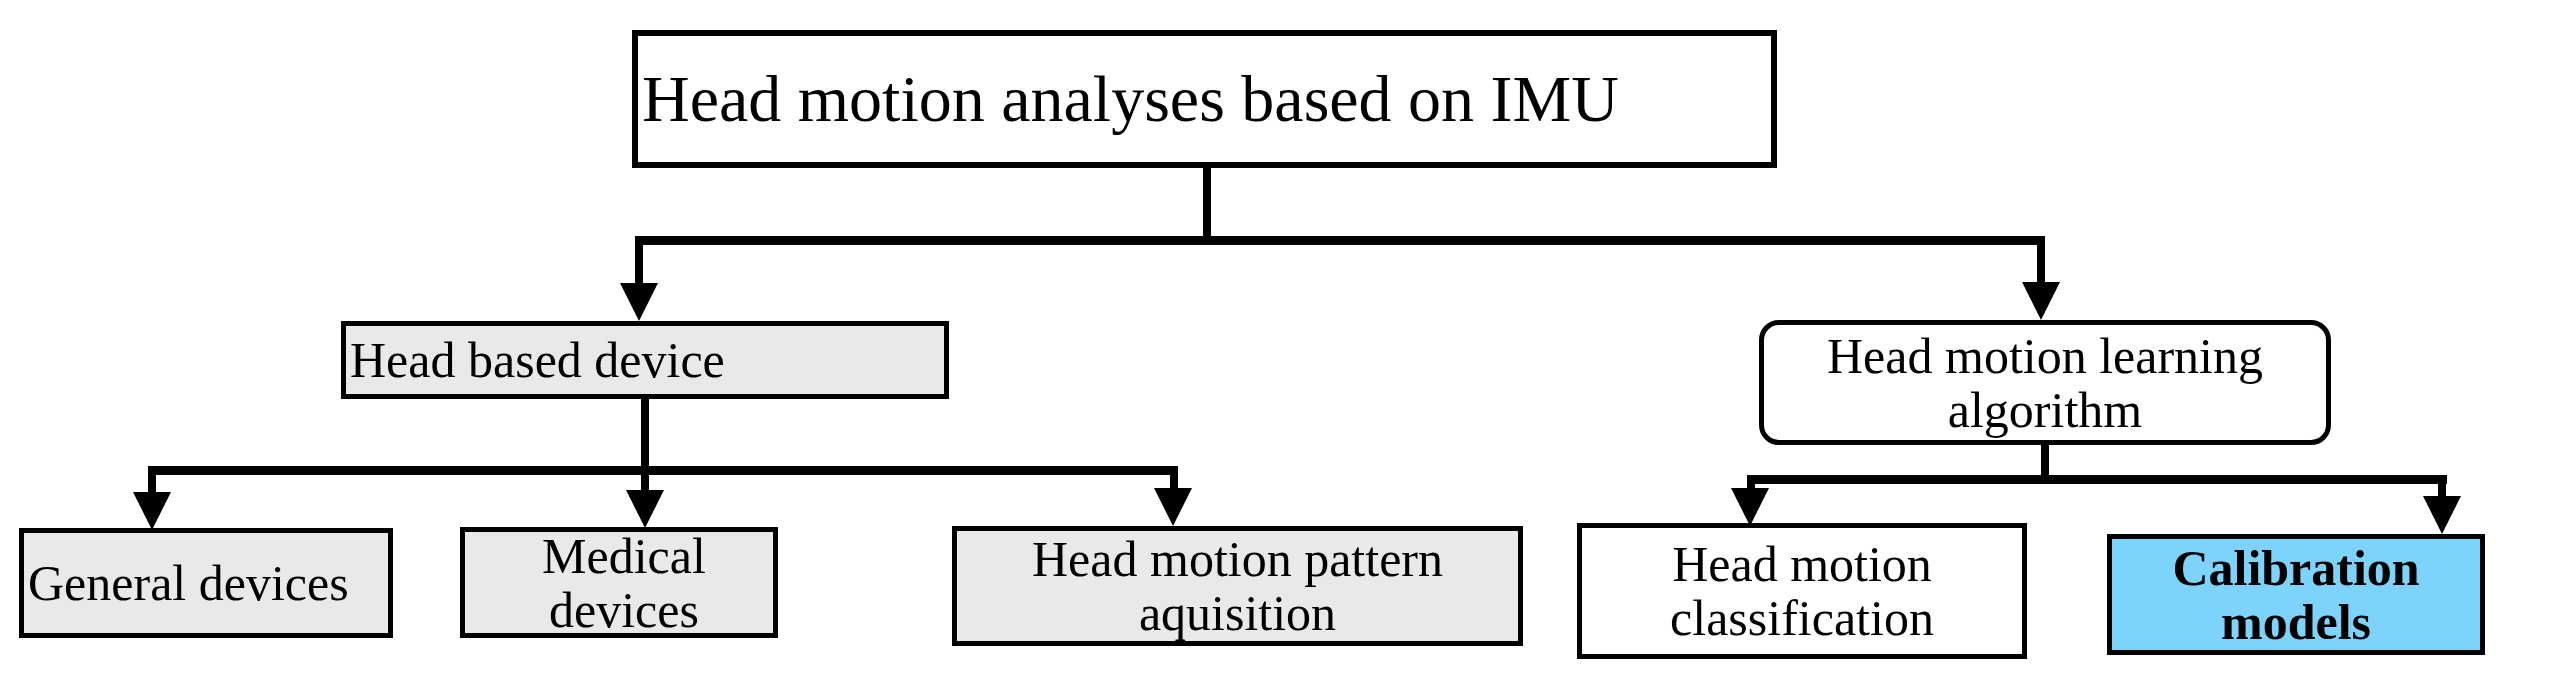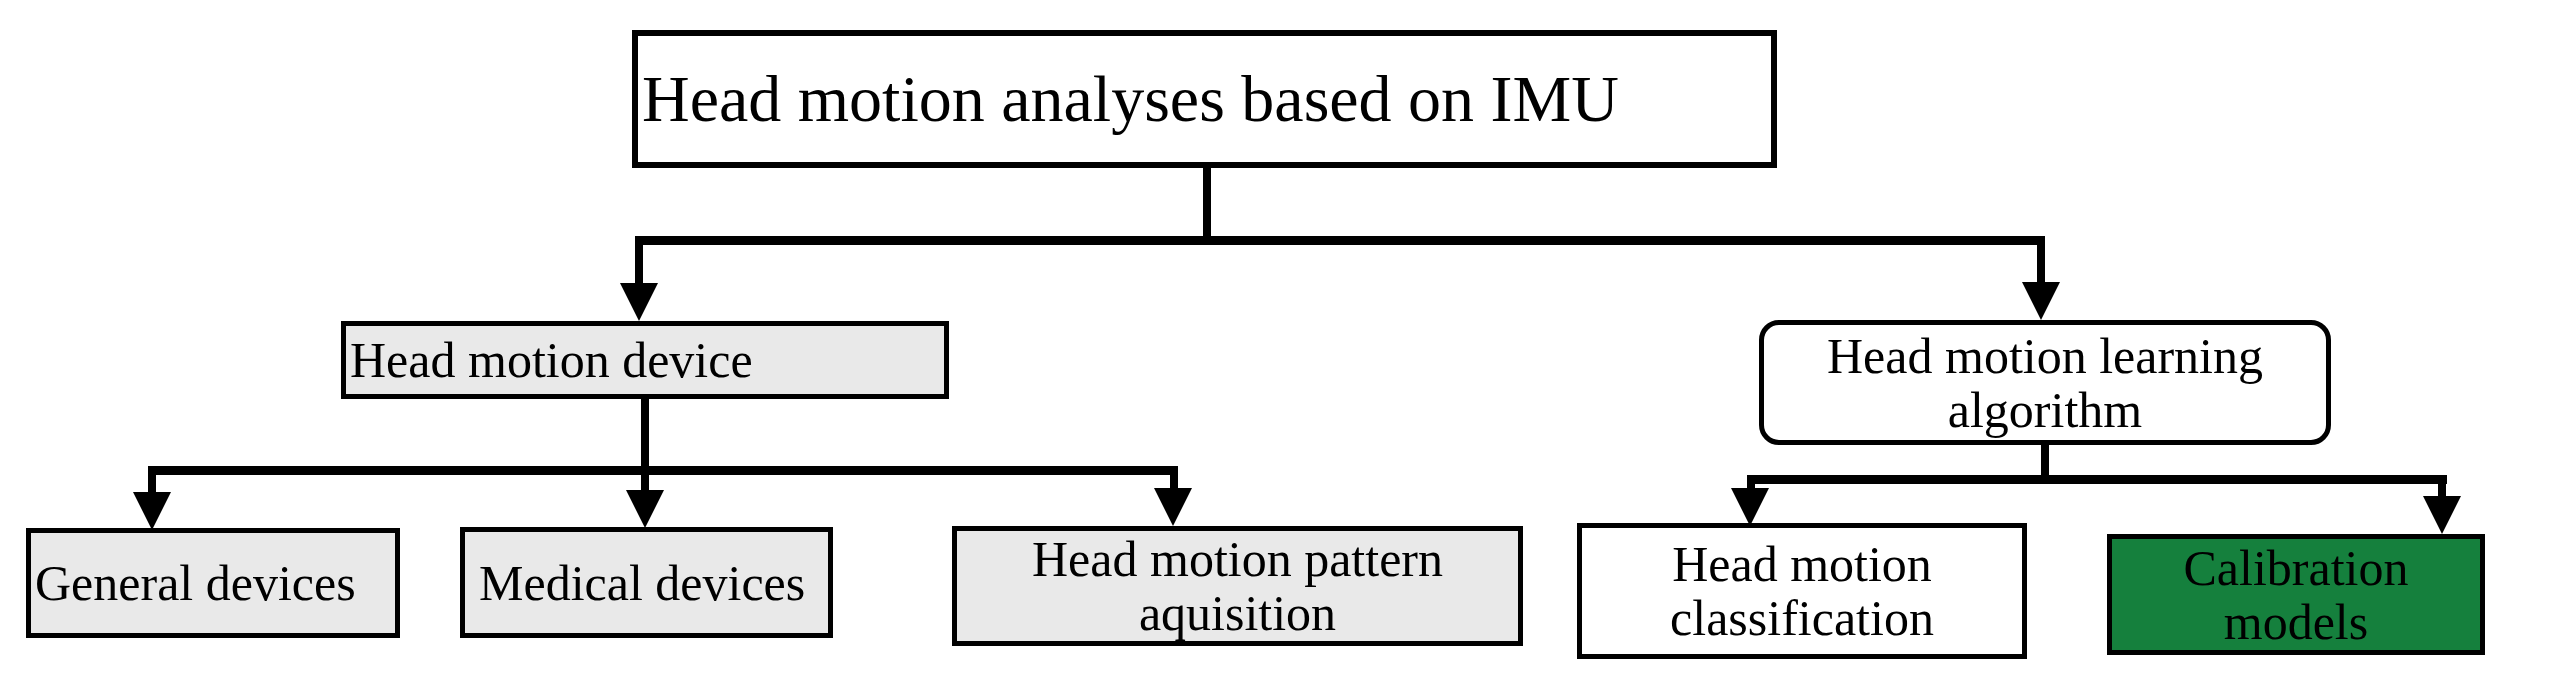--- a/index.html
+++ b/index.html
@@ -56,44 +56,44 @@
 </head>
 <body>
 
 <div class="canvas">
 
   <div class="node node--root node--white" style="left: 632px; top: 29.5px; width: 1145px; height: 138px; background-color: rgb(255, 255, 255);">
     <span class="label">Head motion analyses based on IMU</span>
   </div>
 
   <div class="node node--gray" style="left: 341px; top: 321px; width: 608px; height: 78px; background-color: rgb(233, 233, 233);">
-    <span class="label">Head motion device</span>
+    <span class="label">Head based device</span>
   </div>
 
   <div class="node node--white" style="left: 1759px; top: 320px; width: 572px; height: 125px; background-color: rgb(255, 255, 255); border-radius: 20px;">
     <span class="label">Head motion learning algorithm</span>
   </div>
 
-  <div class="node node--gray" style="left: 19px; top: 528px; width: 374px; height: 110px; background-color: rgb(233, 233, 233); margin-left: 7px;">
+  <div class="node node--gray" style="left: 19px; top: 528px; width: 374px; height: 110px; background-color: rgb(233, 233, 233);">
     <span class="label">General devices</span>
   </div>
 
-  <div class="node node--gray" style="left: 460px; top: 527px; width: 373px; height: 111px; background-color: rgb(233, 233, 233); padding-left: 10px;">
+  <div class="node node--gray" style="left: 460px; top: 527px; width: 318px; height: 111px; background-color: rgb(233, 233, 233); padding-left: 10px;">
     <span class="label">Medical devices</span>
   </div>
 
   <div class="node node--gray" style="left: 952px; top: 526px; width: 571px; height: 120px; background-color: rgb(233, 233, 233);">
     <span class="label">Head motion pattern aquisition</span>
   </div>
 
   <div class="node node--white" style="left: 1577px; top: 523px; width: 450px; height: 136px; background-color: rgb(255, 255, 255);">
     <span class="label">Head motion classification</span>
   </div>
 
-  <div class="node node--white" style="left: 2107px; top: 534px; width: 378px; height: 121px; background-color: #15803d;">
+  <div class="node node--white" style="left: 2107px; top: 534px; width: 378px; height: 121px; background-color: #7dd3fc; font-weight: bold;">
     <span class="label">Calibration models</span>
   </div>
 
   <div class="line" style="left:1203px; top:168px; width:8px; height:74px;"></div>
   <div class="line" style="left:635px; top:236px; width:1410px; height:9.4px;"></div>
 
   <div class="line" style="left:635px; top:236px; width:8px; height:48px;"></div>
   <div class="arrowhead" style="left:620px; top:283px;"></div>
 
   <div class="line" style="left:2037px; top:236px; width:8px; height:47px;"></div>

